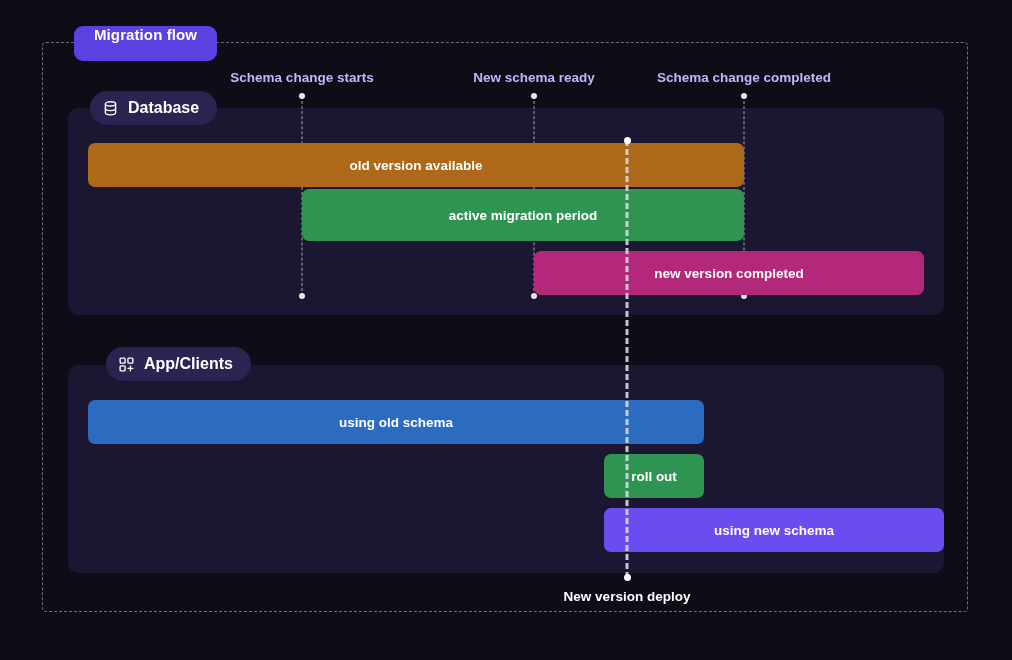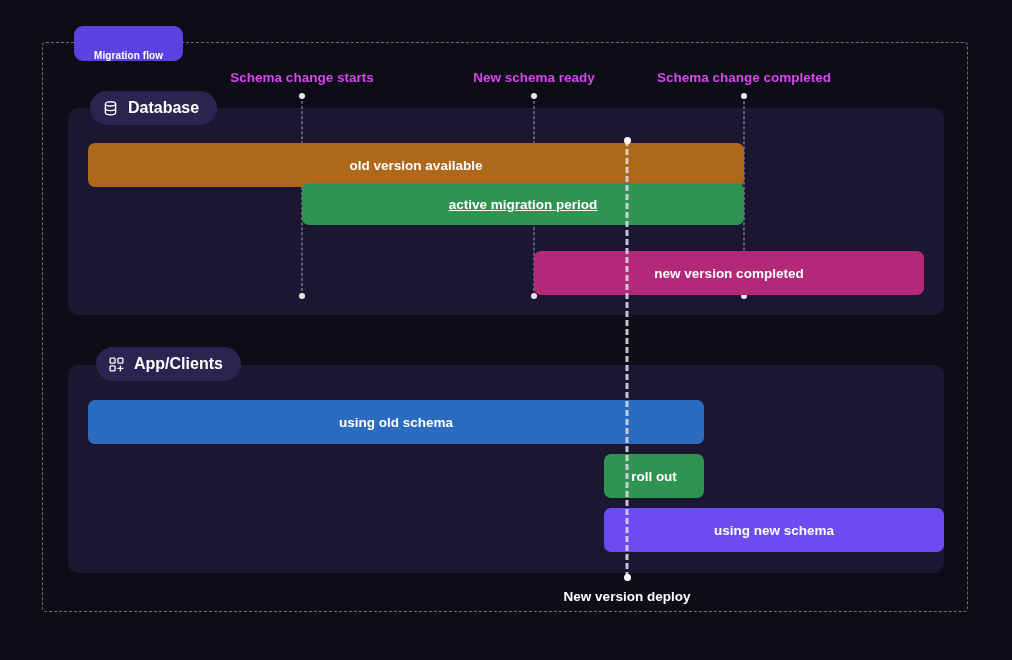--- a/index.html
+++ b/index.html
@@ -32,25 +32,25 @@
   }
 
   
   .flow-badge {
     position: absolute;
     left: 74px;
     top: 26px;
     height: 35px;
     padding: 0 20px;
     display: flex;
-    align-items: flex-end;
+    align-items: flex-start;
     background: #5b41e0;
     border-radius: 9px;
     color: #ffffff;
-    font-size: 10px;
+    font-size: 15px;
     font-weight: bold;
     letter-spacing: .1px;
     z-index: 6;
   }
 
   
   .panel {
     position: absolute;
     background: #1b1631;
     border-radius: 10px;
@@ -67,21 +67,21 @@
     align-items: center;
     gap: 9px;
     background: #2b2350;
     border-radius: 17px;
     color: #ffffff;
     font-size: 16px;
     font-weight: bold;
     z-index: 6;
   }
   #badge-db  { left: 90px; top: 91px; }
-  #badge-app { left: 96px; top: 347px; }
+  #badge-app { left: 106px; top: 347px; }
   .lane-badge svg { display: block; }
 
   
   .marker {
     position: absolute;
     z-index: 4;
   }
   .marker .mline {
     position: absolute;
     left: 50%;
@@ -102,21 +102,21 @@
     background: #e9e7f0;
   }
   .marker .mdot.top    { top: -3px; }
   .marker .mdot.bottom { bottom: -3px; }
   .marker .mlabel {
     position: absolute;
     left: 50%;
     transform: translateX(-50%);
     top: -26px;
     white-space: nowrap;
-    color: #d946ef;
+    color: #c4b5fd;
     font-size: 13.5px;
     font-weight: bold;
   }
 
   
   #marker-deploy { z-index: 7; }
   #marker-deploy .mline {
     border-left: 3px dashed #d9d7e2;
     opacity: .9;
   }
@@ -167,21 +167,21 @@
         <path d="M4.8 5.5v6.5c0 1.66 3.22 3 7.2 3s7.2-1.34 7.2-3V5.5"></path>
         <path d="M4.8 12v6.1c0 1.66 3.22 3 7.2 3s7.2-1.34 7.2-3V12"></path>
       </svg>
     </span>
     <span>Database</span>
   </div>
 
   <div class="bar" id="bar-old-version-available" style="left: 88px; top: 143px; width: 656px; height: 44px; background: rgb(173, 104, 26);">
     <span>old version available</span>
   </div>
-  <div class="bar" id="bar-active-migration-period" style="left: 302px; top: 183px; width: 442px; height: 42px; background: rgb(47, 147, 82); text-decoration: underline;">
+  <div class="bar" id="bar-active-migration-period" style="left: 302px; top: 189px; width: 442px; height: 52px; background: rgb(47, 147, 82);">
     <span>active migration period</span>
   </div>
   <div class="bar" id="bar-new-version-available" style="left: 534px; top: 251px; width: 390px; height: 44px; background: rgb(179, 40, 120);">
     <span>new version completed</span>
   </div>
 
   <div class="panel" id="panel-app" style="left: 68px; top: 365px; width: 876px; height: 208px;"></div>
 
   <div class="lane-badge" id="badge-app">
     <span>

